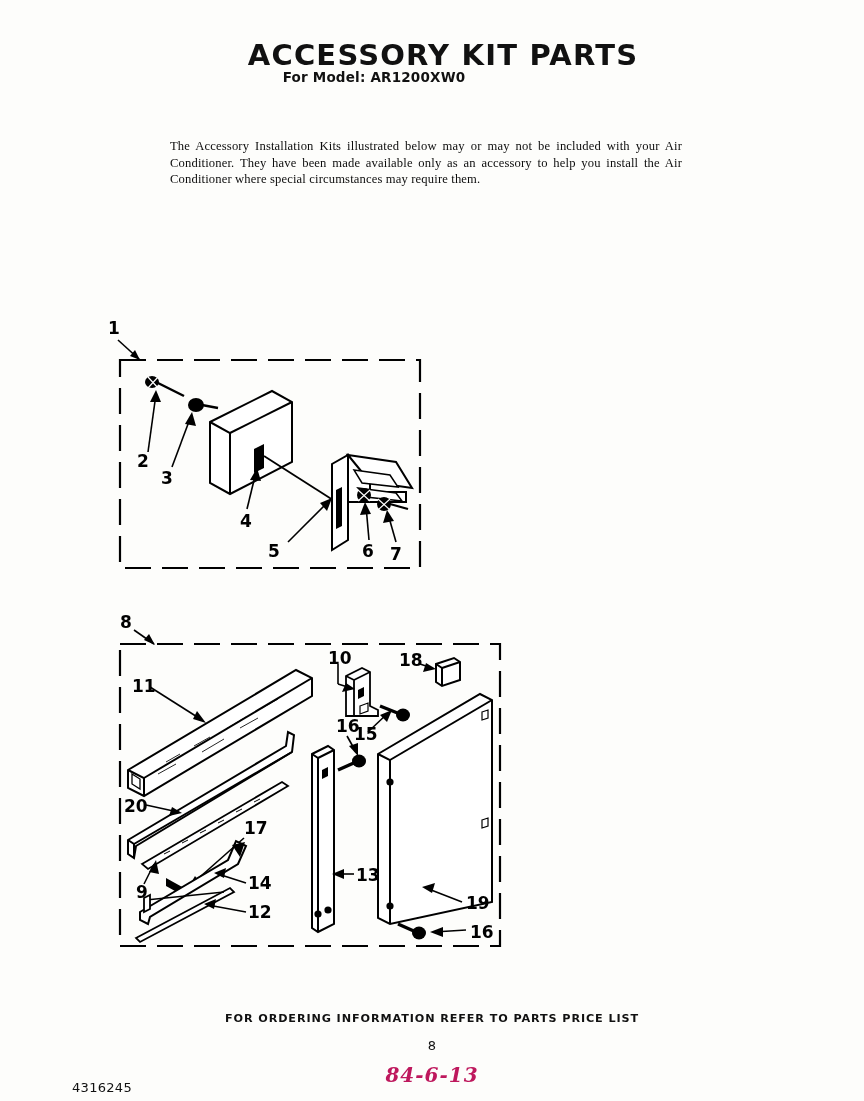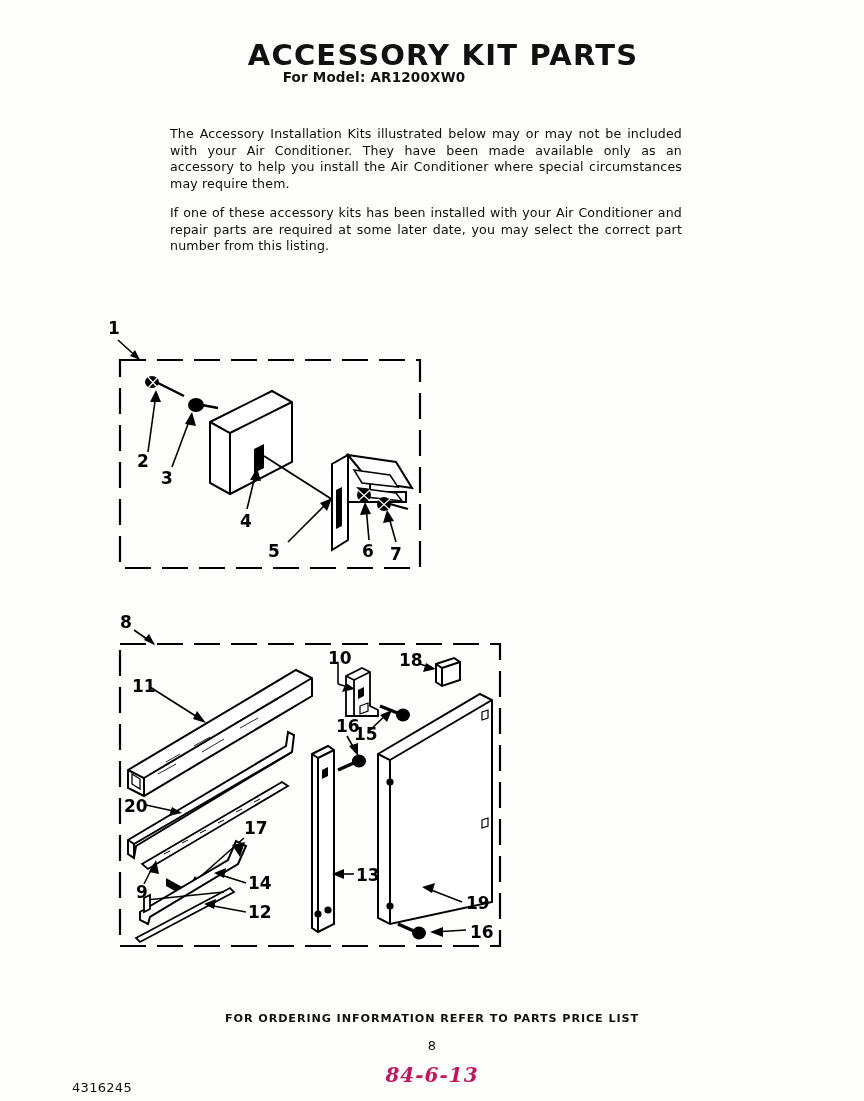--- a/index.html
+++ b/index.html
@@ -53,21 +53,21 @@
     position: absolute;
     left: 170px;
     width: 512px;
     font-family: "DejaVu Sans", sans-serif;
     font-size: 12.6px;
     line-height: 16.5px;
     letter-spacing: 0.15px;
     color: #0d0d0d;
     text-align: justify;
   }
-  #intro-paragraph { top: 126px; }
+  #intro-paragraph { top: 138px; font-family: Liberation Serif, serif; }
   #repair-paragraph { top: 205px; }
 
   
   .figure {
     position: absolute;
   }
   #figure-1 { left: 96px;  top: 312px; width: 340px; height: 275px; }
   #figure-2 { left: 106px; top: 602px; width: 410px; height: 355px; }
   .figure svg { display: block; width: 100%; height: 100%; }
 
@@ -127,21 +127,20 @@
 </style>
 </head>
 <body>
 
 <div class="page">
 
   <div id="doc-title">ACCESSORY KIT PARTS</div>
   <div id="doc-subtitle">For Model: AR1200XW0</div>
 
   <div class="para" id="intro-paragraph">The Accessory Installation Kits illustrated below may or may not be included with your Air Conditioner. They have been made available only as an accessory to help you install the Air Conditioner where special circumstances may require them.</div>
-  <div class="para" id="repair-paragraph">If one of these accessory kits has been installed with your Air Conditioner and repair parts are required at some later date, you may select the correct part number from this listing.</div>
 
   <div class="figure" id="figure-1">
     <svg viewBox="0 0 340 275" xmlns="http://www.w3.org/2000/svg">
       <g stroke="#000" fill="none" stroke-width="2">
 
         <rect x="24" y="48" width="300" height="208" stroke-dasharray="26 11" stroke-width="2.2"></rect>
       </g>
 
       <g stroke="#000" stroke-width="1.6" fill="none">
         <line x1="22" y1="28" x2="44" y2="48"></line>

